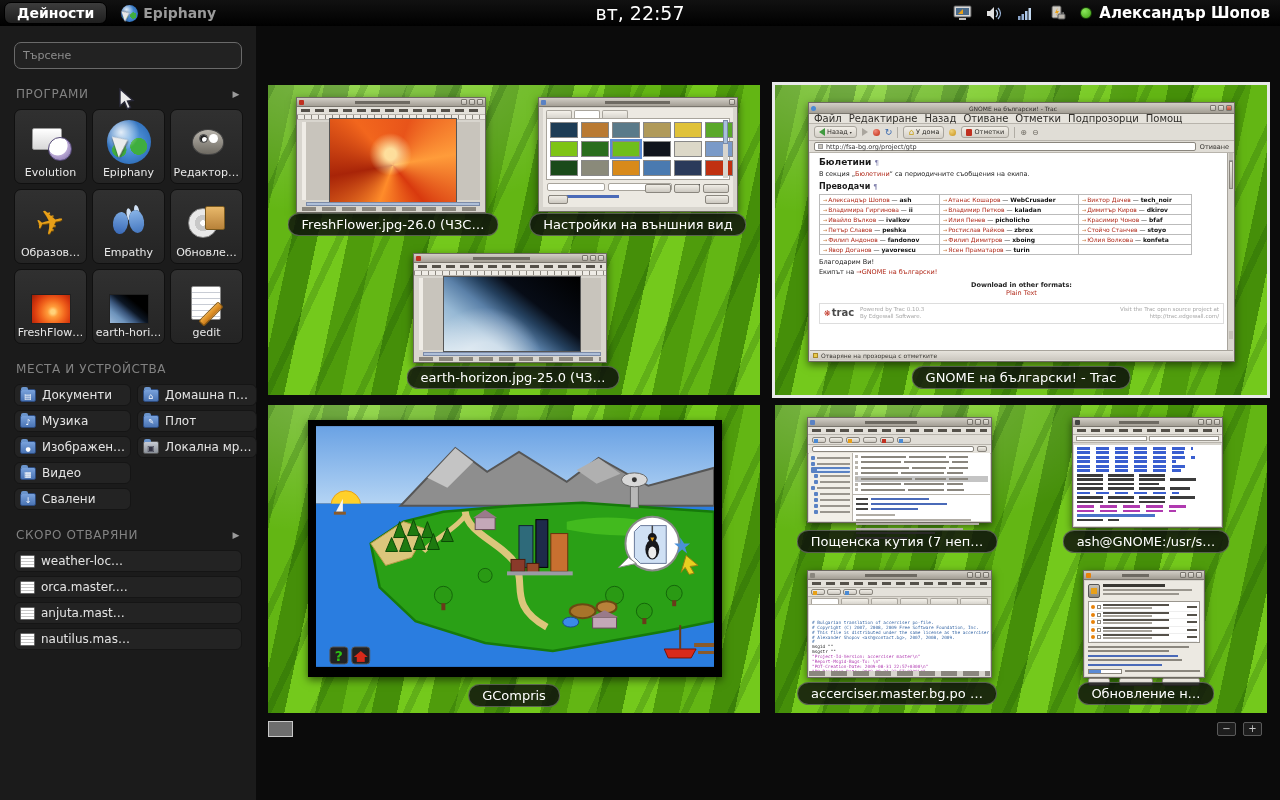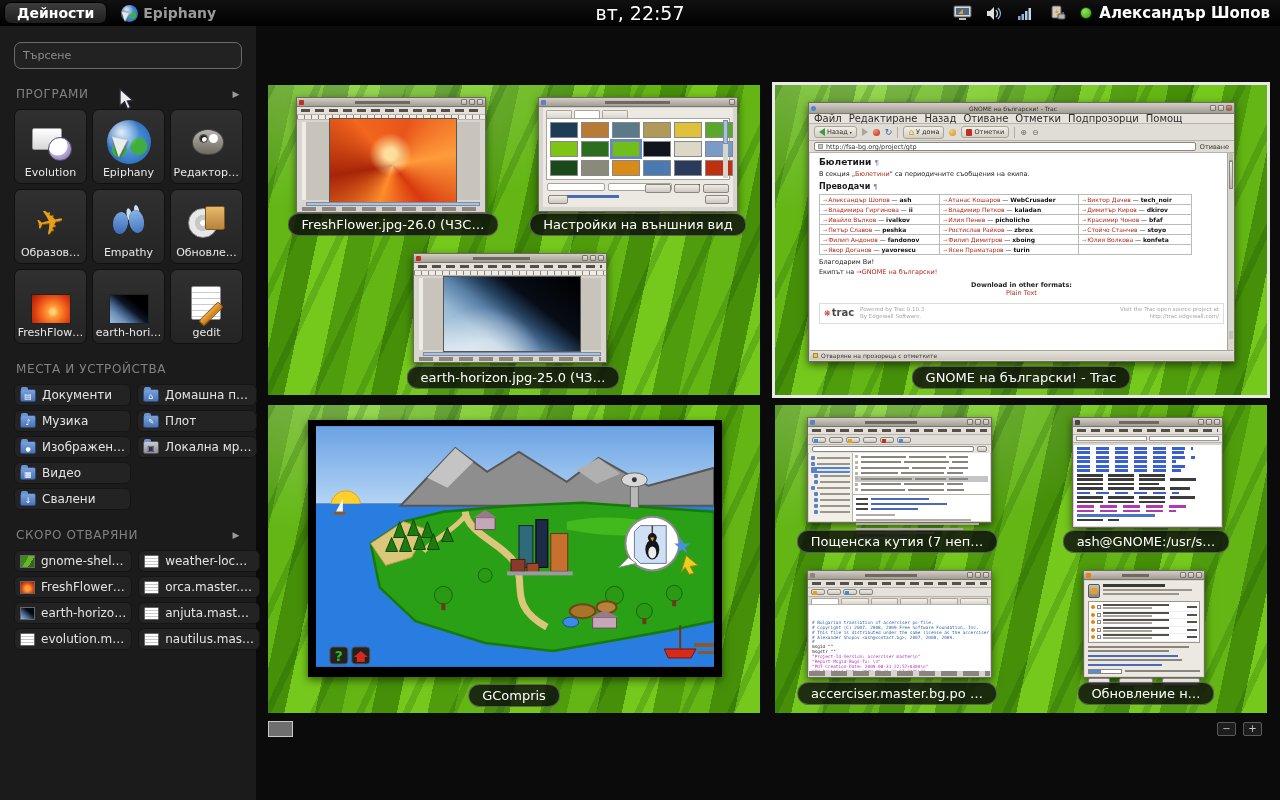--- a/index.html
+++ b/index.html
@@ -452,42 +452,20 @@
           </div>
         </div>
     </div>
 
     <div class="sechead">
       <span>СКОРО ОТВАРЯНИ</span>
       <span class="sp"></span>
       <span class="arr">▶</span>
     </div>
     <div class="twocol">
-      <div class="col">
-
-          <div class="litem">
-            <span class="ric ri-shot"></span>
-            <span class="lbl">gnome-shel…</span>
-          </div>
-
-          <div class="litem">
-            <span class="ric ri-flower"></span>
-            <span class="lbl">FreshFlower…</span>
-          </div>
-
-          <div class="litem">
-            <span class="ric ri-earth"></span>
-            <span class="lbl">earth-horizo…</span>
-          </div>
-
-          <div class="litem">
-            <span class="ric ri-doc"></span>
-            <span class="lbl">evolution.m…</span>
-          </div>
-        </div>
       <div class="col">
 
           <div class="litem">
             <span class="ric ri-doc"></span>
             <span class="lbl">weather-loc…</span>
           </div>
 
           <div class="litem">
             <span class="ric ri-doc"></span>
             <span class="lbl">orca.master.…</span>

